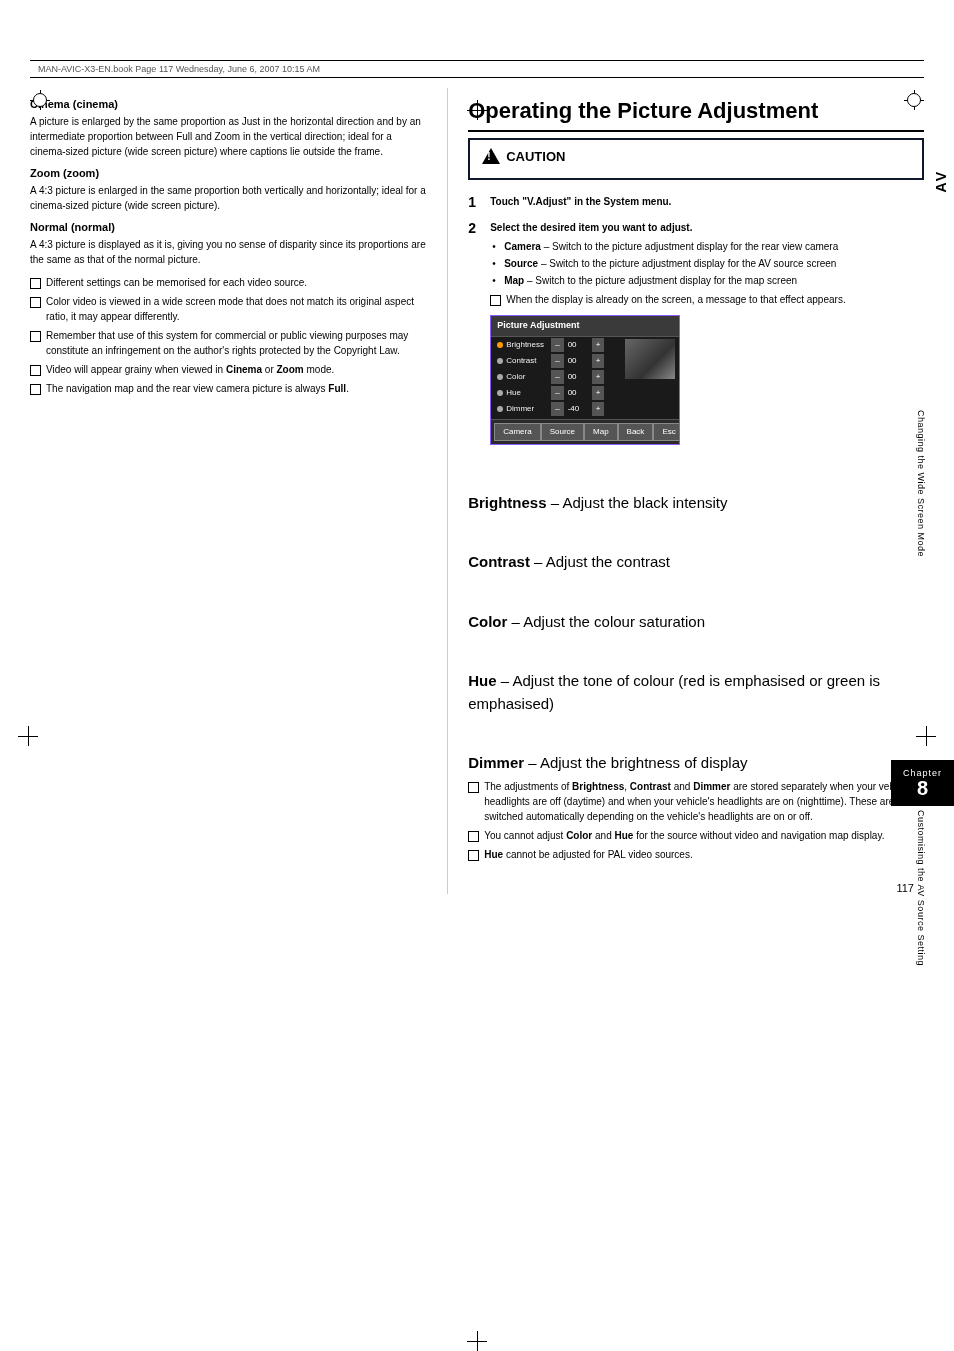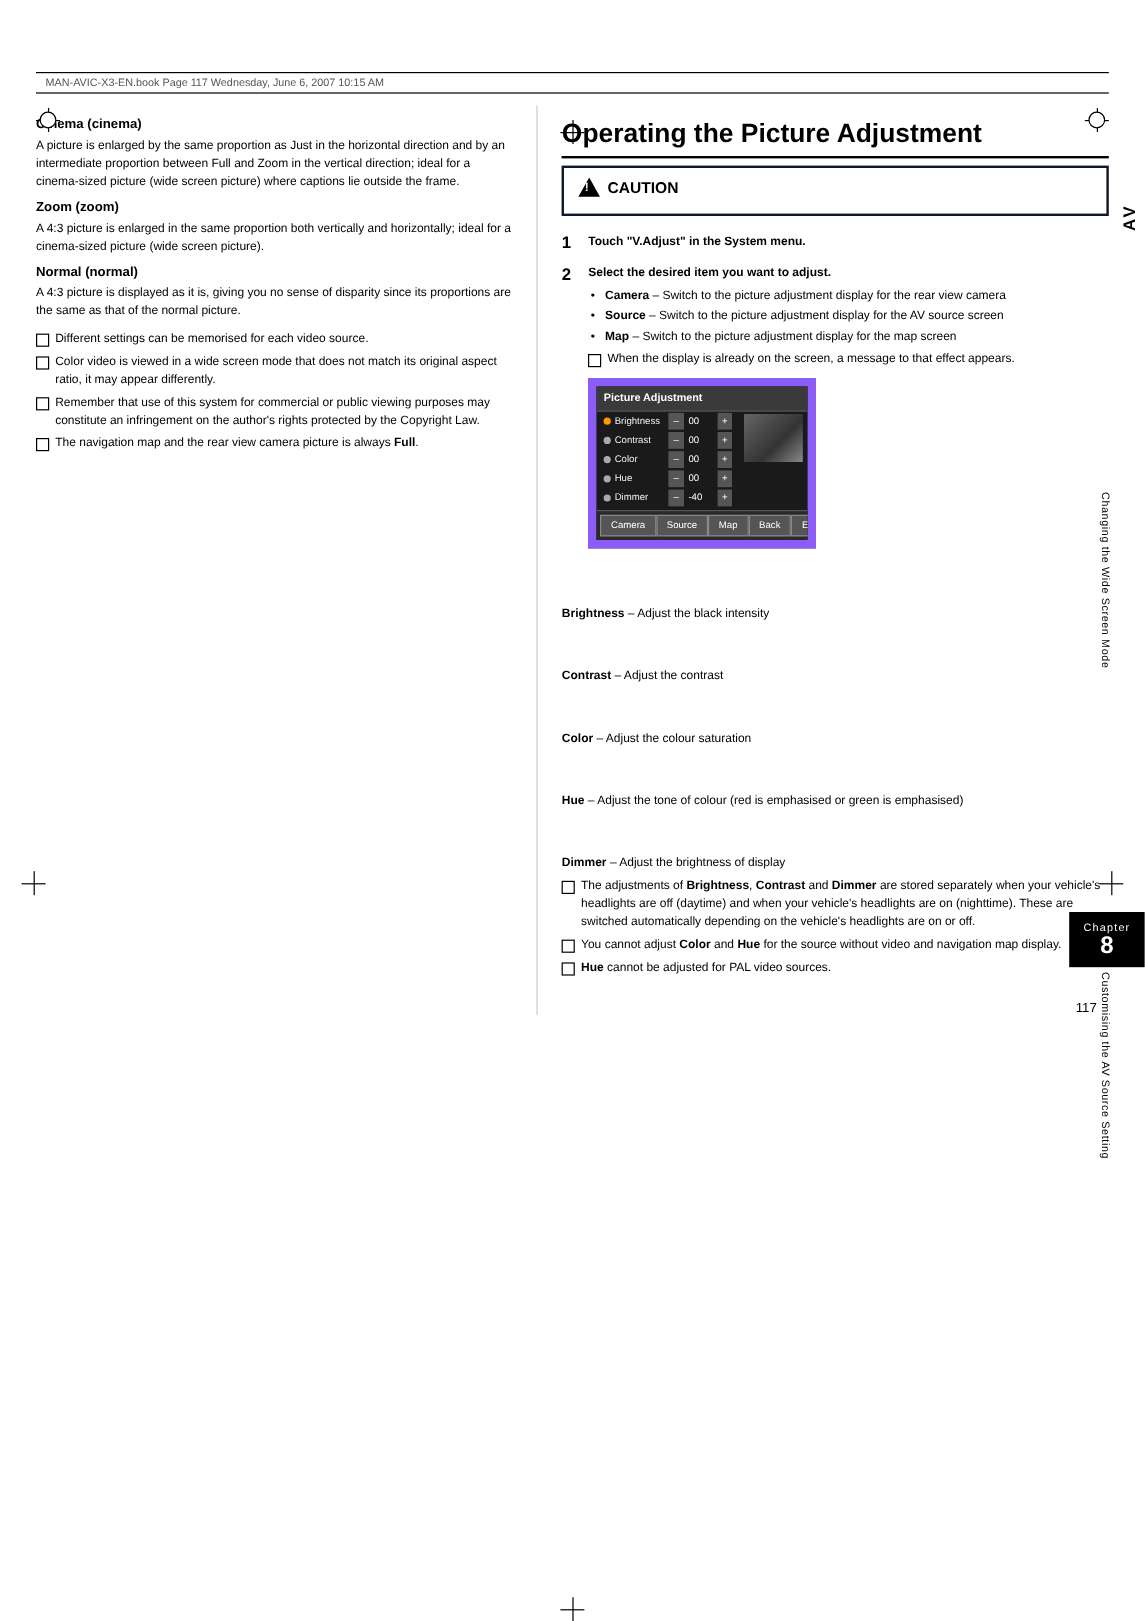--- a/index.html
+++ b/index.html
@@ -245,21 +245,21 @@
       top: 3px;
       width: 9px;
       height: 9px;
       border: 1px solid #000;
       background: #fff;
     }
 
     
     .picture-adj-img {
       width: 190px;
-      border: 7px solid #8b5cf6;
+      border: 1px solid #8b5cf6;
       margin: 8px 0 10px 0;
       background: #1a1a1a;
       font-size: 9px;
       color: #fff;
       overflow: hidden;
     }
 
     .pa-title {
       background: #3a3a3a;
       padding: 3px 6px;
@@ -333,21 +333,21 @@
     .pa-tab {
       background: #555;
       color: #fff;
       padding: 2px 8px;
       font-size: 8px;
       border: 1px solid #888;
     }
 
     
     .desc-text {
-      font-size: 10px;
+      font-size: 15px;
       line-height: 1.5;
       margin-bottom: 4px;
       margin-top: 37px;
     }
 
     .desc-text b {
       font-weight: bold;
     }
 
     
@@ -564,20 +564,21 @@
 
       <div class="section-title">Normal (normal)</div>
       <div class="body-text">
         A 4:3 picture is displayed as it is, giving you no sense of disparity since its proportions are the same as that of the normal picture.
       </div>
 
       <ul class="bullet-list">
         <li>Different settings can be memorised for each video source.</li>
         <li>Color video is viewed in a wide screen mode that does not match its original aspect ratio, it may appear differently.</li>
         <li>Remember that use of this system for commercial or public viewing purposes may constitute an infringement on the author's rights protected by the Copyright Law.</li>
+        <li>Video will appear grainy when viewed in <b>Cinema</b> or <b>Zoom</b> mode.</li>
         <li>The navigation map and the rear view camera picture is always <b>Full</b>.</li>
       </ul>
 
     </div>
 
     <div class="right-col">
 
       <div class="chapter-heading">Operating the Picture Adjustment</div>
 
       <div class="caution-box">

